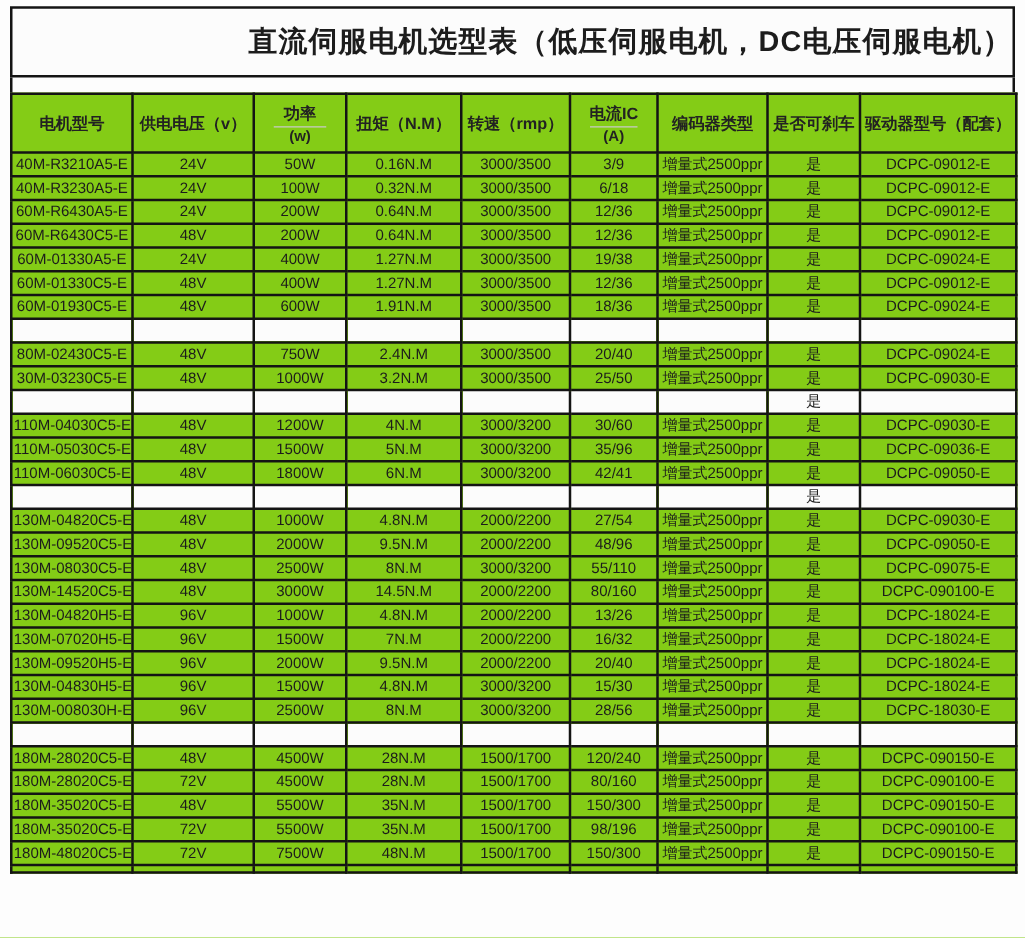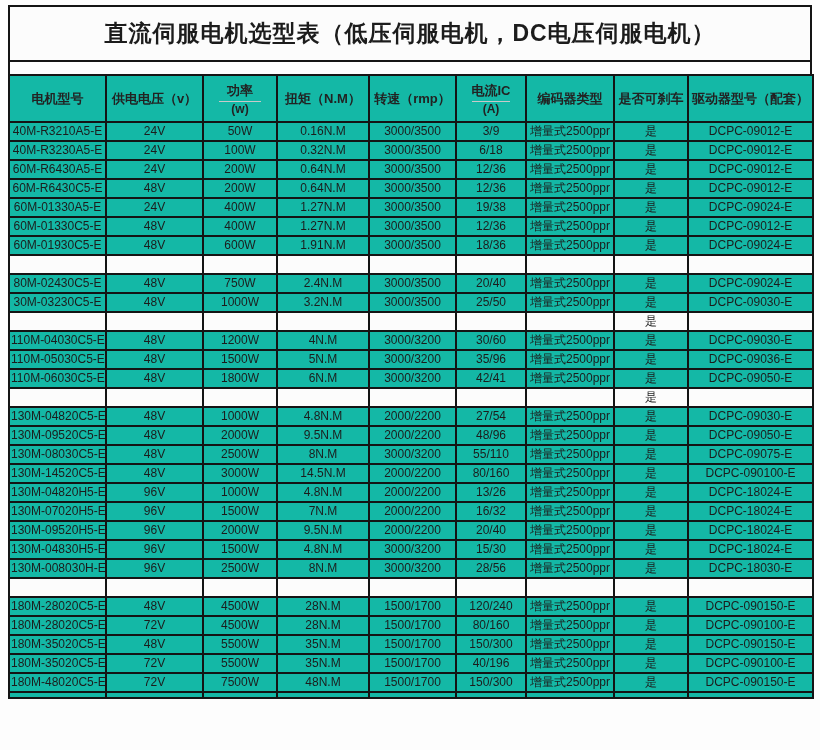--- a/index.html
+++ b/index.html
@@ -8,35 +8,35 @@
     background:#fdfdfd;
     font-family:"Liberation Sans","DejaVu Sans",sans-serif;
     color:#1c1c1c;
     overflow:hidden;
   }
   .page { padding:5px 8px 0 8px; }
 
   .title-box {
     border:2px solid #141414;
     height:53px;
-    display:flex; align-items:center; justify-content:center;
+    display:flex; align-items:center; justify-content:flex-end;
     font-size:23px; font-weight:bold; letter-spacing:1px;
     background:#fcfcfc;
   }
   .gap-row {
     height:12px;
     border-left:2px solid #141414;
     border-right:2px solid #141414;
   }
 
   table.spec {
     border-collapse:collapse;
     table-layout:fixed;
     width:804px;
-    background:#14b8a6;
+    background:#84cc16;
   }
   .spec th, .spec td {
     border:2px solid #141414;
     text-align:center;
     vertical-align:middle;
     overflow:hidden;
     white-space:nowrap;
     padding:0 1px;
   }
   .spec th {
@@ -404,21 +404,21 @@
           <td>增量式2500ppr</td>
           <td>是</td>
           <td>DCPC-090150-E</td>
         </tr>
         <tr class="row-data">
           <td>180M-35020C5-E</td>
           <td>72V</td>
           <td>5500W</td>
           <td>35N.M</td>
           <td>1500/1700</td>
-          <td>40/196</td>
+          <td>98/196</td>
           <td>增量式2500ppr</td>
           <td>是</td>
           <td>DCPC-090100-E</td>
         </tr>
         <tr class="row-data">
           <td>180M-48020C5-E</td>
           <td>72V</td>
           <td>7500W</td>
           <td>48N.M</td>
           <td>1500/1700</td>

